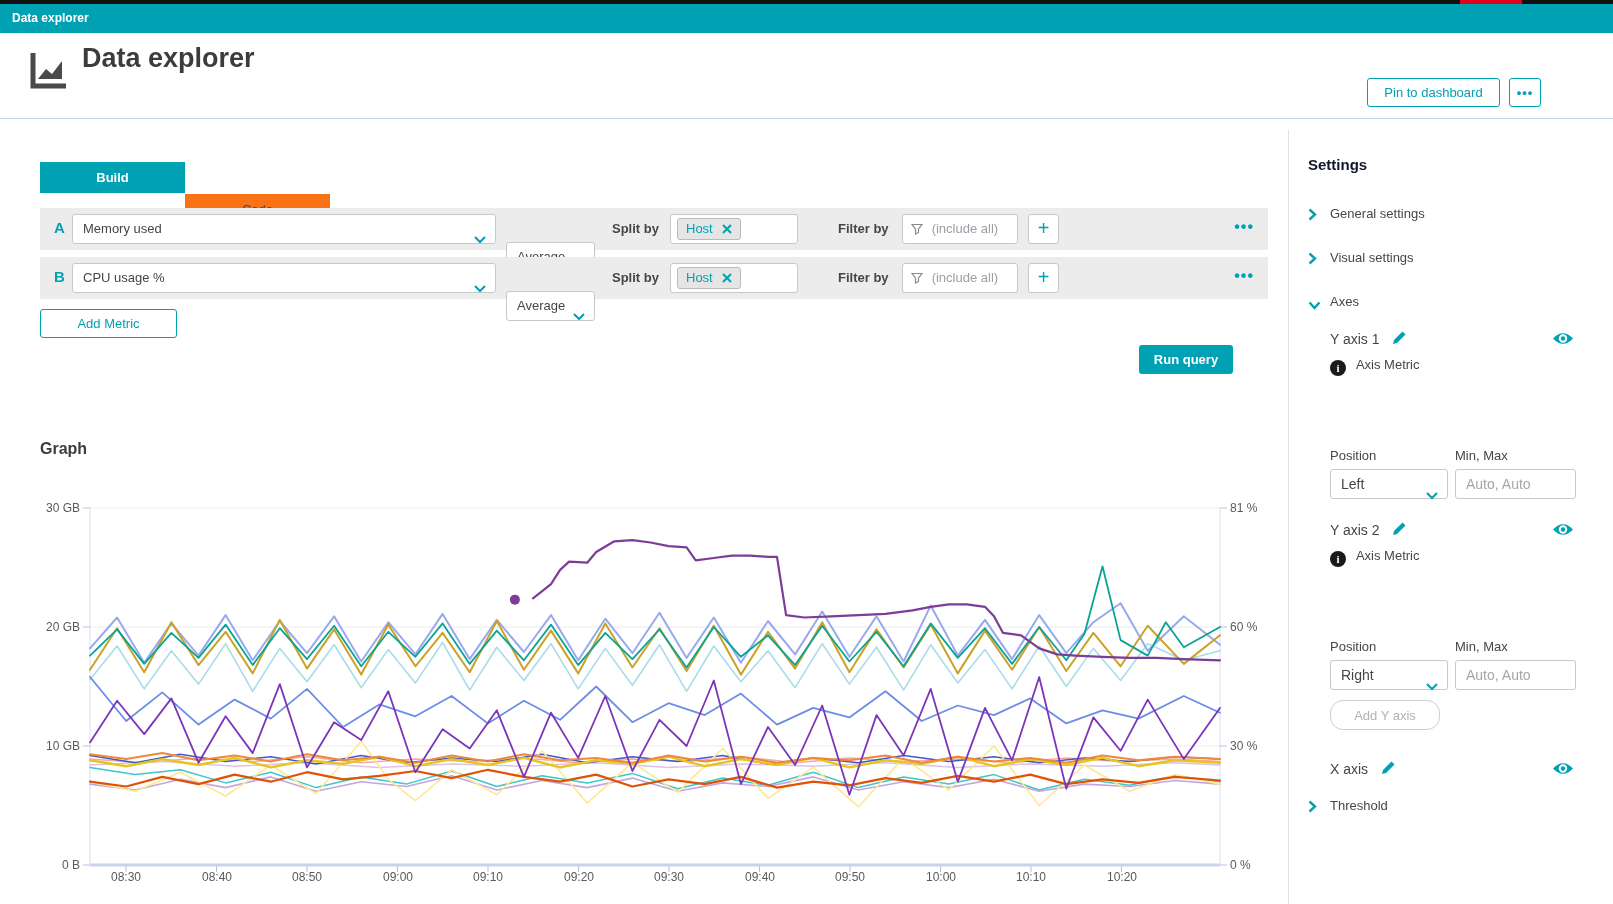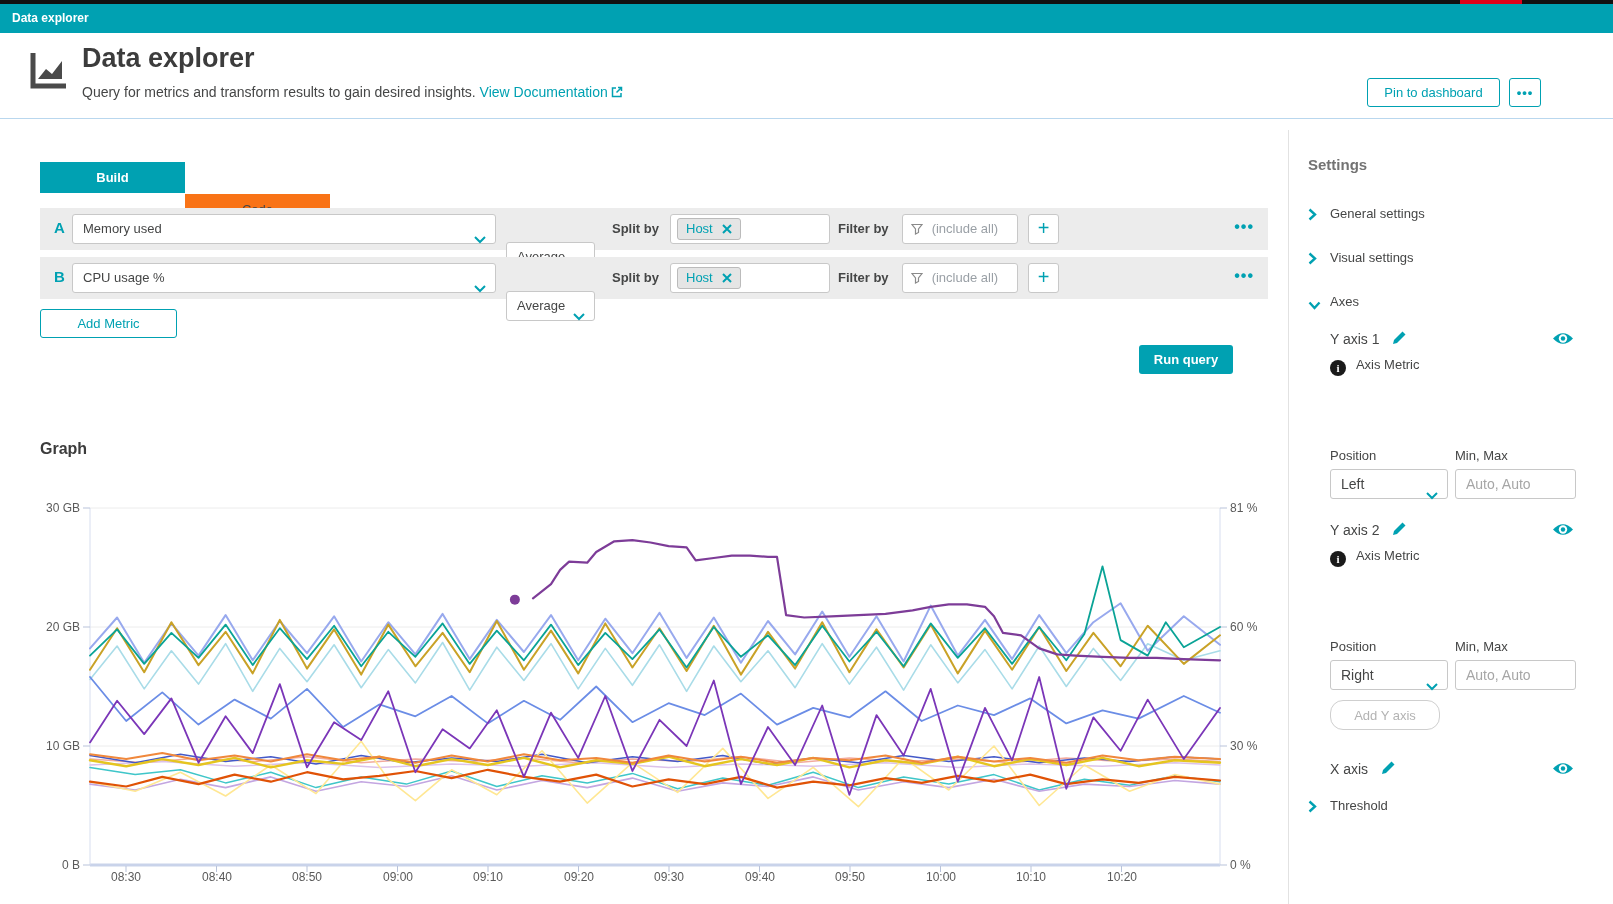--- a/index.html
+++ b/index.html
@@ -33,21 +33,21 @@
   .mrow { position:absolute; left:40px; width:1228px; height:42px; background:#ececec; }
   .rowA { top:208px; } .rowB { top:257px; }
   .mletter { position:absolute; left:14px; top:11px; color:#00a1b2; font-weight:700; font-size:15px; }
   .sel { position:absolute; top:6px; height:30px; background:#fff; border:1px solid #c8c8c8; border-radius:3px;
          font-size:13px; color:#454646; line-height:28px; padding:0 10px; cursor:pointer; }
   .sel .chev { position:absolute; right:9px; top:11px; }
   .metric-sel { left:32px; width:424px; }
   .agg-sel { left:466px; width:89px;margin-top:28px; }
   .lbl { position:absolute; top:13px; font-size:13px; font-weight:700; color:#454646; }
   .splitlbl { left:572px; } .filterlbl { left:798px; }
-  .splitbox { position:absolute; left:630px; top:6px; width:160px; height:30px; background:#fff; border:1px solid #c8c8c8; border-radius:3px; }
+  .splitbox { position:absolute; left:630px; top:6px; width:128px; height:30px; background:#fff; border:1px solid #c8c8c8; border-radius:3px; }
   .chip { position:absolute; left:6px; top:3px; height:22px; background:#e5e5e5; border:1px solid #bbb; border-radius:3px;
           color:#00a1b2; font-size:13px; line-height:20px; padding:0 8px; cursor:pointer; white-space:nowrap; }
   .chip svg { vertical-align:-1px; margin-left:6px; }
   .filterbox { position:absolute; left:862px; top:6px; width:116px; height:30px; background:#fff; border:1px solid #c8c8c8;
                border-radius:3px; color:#9aa0a6; font-size:13px; line-height:28px; padding-left:8px; cursor:text; }
   .filterbox svg { vertical-align:-2px; margin-right:5px; }
   .plusbox { position:absolute; left:988px; top:6px; width:31px; height:30px; background:#fff; border:1px solid #c8c8c8;
              border-radius:3px; color:#00a1b2; font-size:20px; line-height:26px; text-align:center; cursor:pointer; }
   .rowdots { position:absolute; right:14px; top:10px; color:#00a1b2; font-weight:700; letter-spacing:1px; cursor:pointer; }
 
@@ -59,21 +59,21 @@
 
   
   .graphlbl { position:absolute; left:40px; top:440px; font-size:16px; font-weight:700; color:#3c3c3c; }
   .graph-wrap { position:absolute; left:0; top:430px; width:1288px; height:474px; }
   .ytick { position:absolute; width:80px; font-size:12px; color:#5a5a5a; transform:translateY(-50%); }
   .ytick.left { left:0; text-align:right; }
   .ytick.right { left:1230px; text-align:left; }
   .xtick { position:absolute; top:440px; width:62px; text-align:center; font-size:12px; color:#5a5a5a; }
 
   
-  .settings-title { position:absolute; left:1308px; top:156px; font-size:15px; font-weight:700; color:#737373; }
+  .settings-title { position:absolute; left:1308px; top:156px; font-size:15px; font-weight:700; color:#0f172a; }
   .secrow { position:absolute; left:1308px; width:282px; height:20px; font-size:13px; color:#454646; cursor:pointer; }
   .secrow .chev { position:absolute; left:0; top:3px; }
   .secrow .sectext { position:absolute; left:22px; top:1px; background:#fff; padding-right:8px; }
   .secrow .rule { position:absolute; left:22px; right:0; top:10px; height:1px; background:#8a8a8a; z-index:-1; }
   .axhead { position:absolute; left:1330px; font-size:14px; color:#454646; }
   .axhead svg { margin-left:8px; vertical-align:-2px; cursor:pointer; }
   .eye { position:absolute; left:1552px; cursor:pointer; }
   .inforow { position:absolute; left:1330px; font-size:13px; color:#454646; }
   .infoicon { display:inline-block; width:16px; height:16px; border-radius:50%; background:#1a1a1a; color:#fff;
               font-size:11px; font-weight:700; text-align:center; line-height:16px; margin-right:7px; vertical-align:-3px;
@@ -104,27 +104,20 @@
   </div>
 
   <div class="header">
     <div class="hicon">
       <svg width="46" height="46" viewBox="0 0 46 46">
         <path d="M7 6 v33 h33" stroke="#4a4a4a" stroke-width="5" fill="none"></path>
         <path d="M12 32 L20 22 L26 27 L36 14 L36 32 Z" fill="#4a4a4a"></path>
       </svg>
     </div>
     <div class="htitle">Data explorer</div>
-    <div class="hsub">
-      <span>Query for metrics and transform results to gain desired insights.</span>
-      <a href="#"><span>View Documentation</span><span class="extlink"><svg width="12" height="12" viewBox="0 0 12 12">
-              <path d="M5 2 H1.5 V10.5 H10 V7" stroke="#00a1b2" stroke-width="1.5" fill="none"></path>
-              <path d="M7 1.5 H10.5 V5 M10.5 1.5 L5.5 6.5" stroke="#00a1b2" stroke-width="1.5" fill="none"></path>
-            </svg></span></a>
-    </div>
     <button class="btn-outline pin-btn">Pin to dashboard</button>
     <button class="btn-outline more-hdr">•••</button>
   </div>
 
   <div class="tab tab-build">Build</div>
   <div class="tab tab-code">Code</div>
 
   <div class="mrow rowA">
     <div class="mletter">A</div>
     <div class="sel metric-sel">

